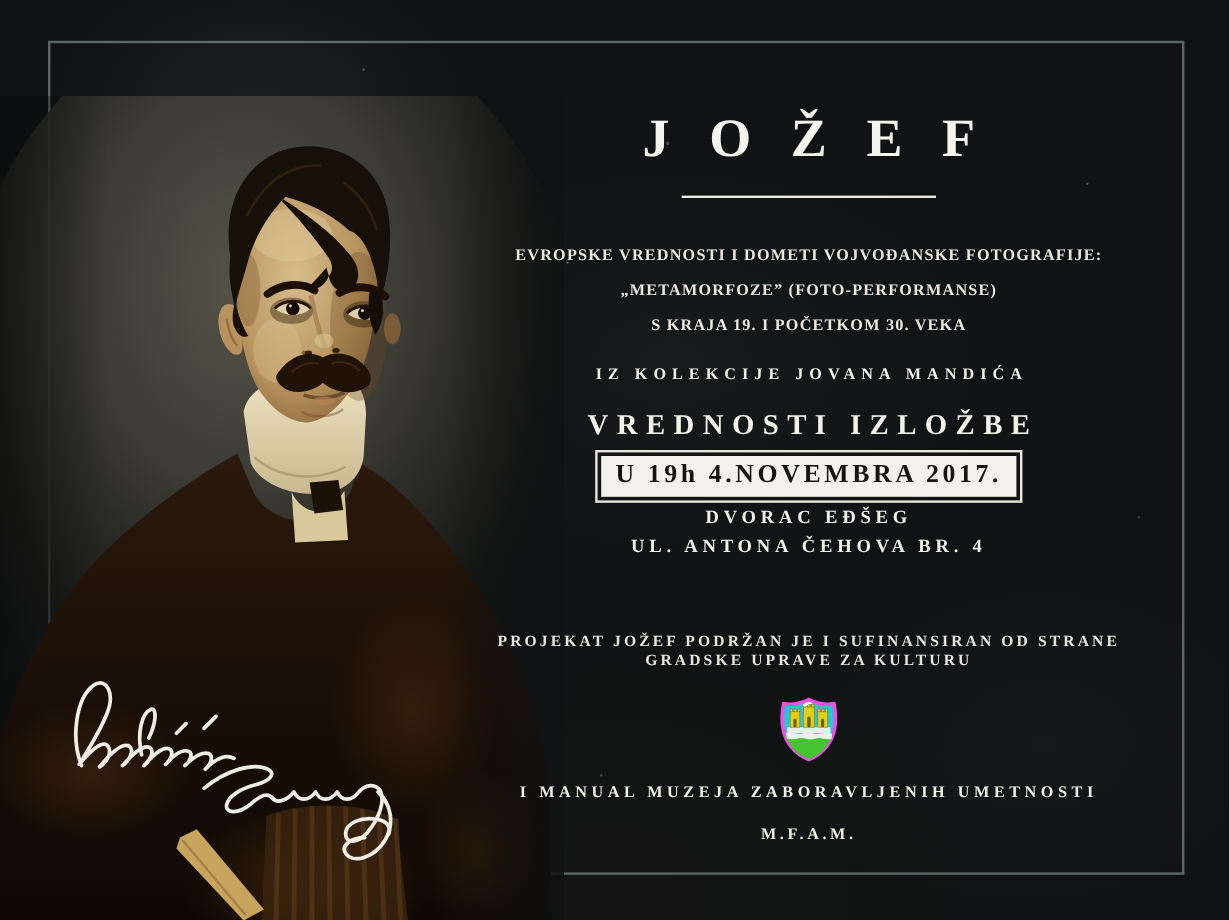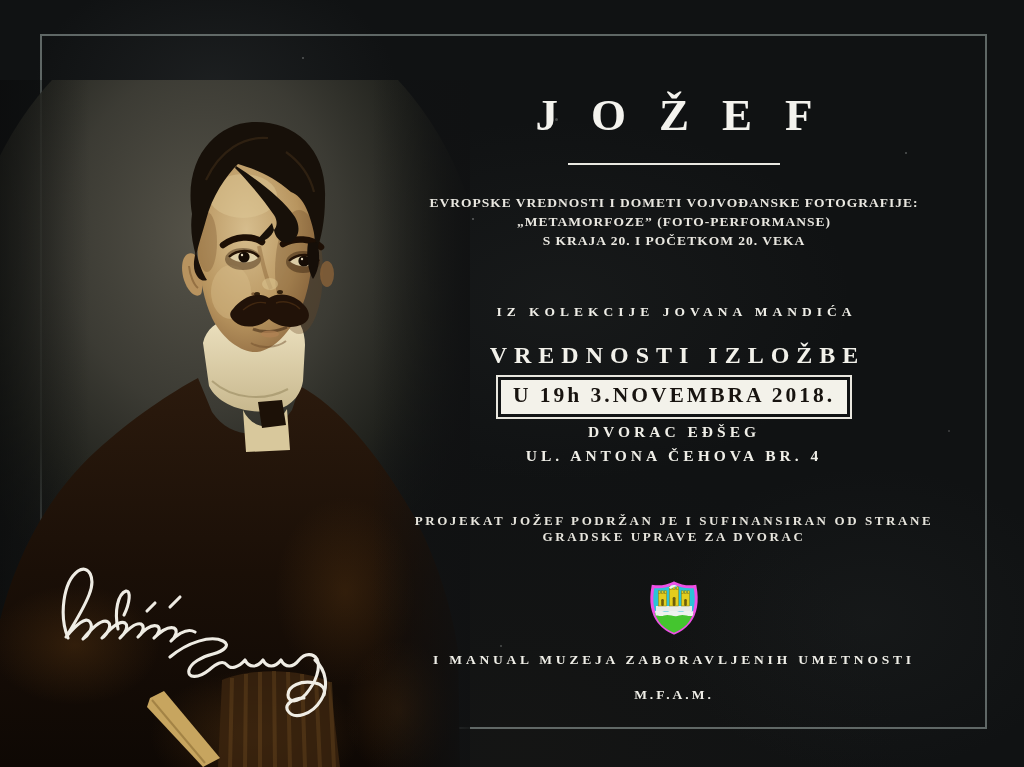--- a/index.html
+++ b/index.html
@@ -17,32 +17,32 @@
   .frame{
     position:absolute;left:40px;top:34px;width:947px;height:695px;
     box-sizing:border-box;border:2px solid rgba(148,160,156,.6);z-index:1;
   }
   .portrait{position:absolute;left:0;top:80px;z-index:2;pointer-events:none;}
   .col{position:absolute;left:414px;top:0;width:520px;height:637px;z-index:5;text-align:center;}
   .col>*{position:absolute;left:0;right:0;}
   .title{margin:0;top:93px;font-size:45px;line-height:1;letter-spacing:33px;padding-left:33px;color:#f4f3ee;font-weight:bold;}
   .divider{top:163px;width:212px;height:2px;left:50%;right:auto;transform:translateX(-50%);background:#e9e8e1;}
   .descr{top:193px;font-size:13.5px;line-height:19px;letter-spacing:1px;color:#e9e7e0;}
-  .descr div{white-space:nowrap;}
+  .descr div{white-space:nowrap;margin-top:10px;}
   .collection{top:304px;font-size:13.5px;letter-spacing:5px;padding-left:5px;white-space:nowrap;}
   .opening{top:342px;font-size:24px;letter-spacing:7px;padding-left:7px;color:#f2f1ea;white-space:nowrap;}
   .dateboxwrap{top:380px;}
   .datebox{
     display:inline-block;background:#f3f2ea;color:#17130f;
     font-size:21.5px;letter-spacing:3px;padding:3px 12px 6px;
     outline:2px solid #e9e7df;outline-offset:3px;white-space:nowrap;
   }
   .venue{top:420px;font-size:15.5px;line-height:24px;letter-spacing:4px;}
   .venue div{white-space:nowrap;}
-  .support{top:513px;font-size:13px;line-height:15.5px;letter-spacing:2.6px;color:#e6e4dc;}
+  .support{top:526px;font-size:13px;line-height:15.5px;letter-spacing:2.6px;color:#e6e4dc;}
   .support div{white-space:nowrap;}
   .emblem{position:absolute;top:580px;left:50%;right:auto;transform:translateX(-50%);}
   .organizer{top:652px;font-size:13.5px;letter-spacing:3.8px;white-space:nowrap;}
   .abbr{top:687px;font-size:13.5px;letter-spacing:3px;}
   .dot{position:absolute;border-radius:50%;background:#cfd4d2;z-index:4;}
 </style>
 </head>
 <body>
 
 <div class="poster">
@@ -168,39 +168,39 @@
   <div class="dot" style="left:500px;top:645px;width:2px;height:2px;opacity:.3"></div>
   <div class="dot" style="left:948px;top:430px;width:2px;height:2px;opacity:.25"></div>
 
   <div class="col">
     <h1 class="title">JOŽEF</h1>
     <div class="divider"></div>
 
     <div class="descr">
       <div>EVROPSKE VREDNOSTI I DOMETI VOJVOĐANSKE FOTOGRAFIJE:</div>
       <div>„METAMORFOZE” (FOTO-PERFORMANSE)</div>
-      <div>S KRAJA 20. I POČETKOM 20. VEKA</div>
+      <div>S KRAJA 19. I POČETKOM 30. VEKA</div>
     </div>
 
     <div class="collection">IZ KOLEKCIJE JOVANA MANDIĆA</div>
 
     <div class="opening">VREDNOSTI IZLOŽBE</div>
 
     <div class="dateboxwrap">
-      <span class="datebox">U 19h 3.NOVEMBRA 2018.</span>
+      <span class="datebox">U 19h 4.NOVEMBRA 2017.</span>
     </div>
 
     <div class="venue">
       <div>DVORAC EĐŠEG</div>
       <div>UL. ANTONA ČEHOVA BR. 4</div>
     </div>
 
     <div class="support">
       <div>PROJEKAT JOŽEF PODRŽAN JE I SUFINANSIRAN OD STRANE</div>
-      <div>GRADSKE UPRAVE ZA DVORAC</div>
+      <div>GRADSKE UPRAVE ZA KULTURU</div>
     </div>
 
     <svg class="emblem" width="58" height="56" viewBox="0 0 58 56">
       <path d="M 29 3 C 35 6 43 7.5 50 6.5 C 52.5 20 51 33 44 42 C 39 48 33 51.5 29 53 C 25 51.5 19 48 14 42 C 7 33 5.5 20 8 6.5 C 15 7.5 23 6 29 3 Z" fill="#2cc3d6" stroke="#ee50e6" stroke-width="3"></path>
       <path d="M 9.5 33 L 48.5 33 C 46.5 38 44 42 41.5 44.8 C 37.5 49 32.5 51.5 29 52.7 C 25.5 51.5 20.5 49 16.5 44.8 C 14 42 11.5 38 9.5 33 Z" fill="#44c52f"></path>
       <path d="M 10 31 C 14.5 29 19.5 33 24.5 31 C 29.5 29 34.5 33 39.5 31 C 43.5 29.4 46.5 31.8 48.3 31.2 L 48 35.6 C 44 37.4 39 33.6 34 35.6 C 29 37.6 24 33.6 19 35.6 C 15.5 36.9 12.3 35.2 10.8 35.6 Z" fill="#eef2ee"></path>
       <rect x="11" y="26" width="36" height="5" fill="#e9ece8"></rect>
       <g fill="#e3cd1d" stroke="#8a7c10" stroke-width="0.5">
         <rect x="13.5" y="13" width="8" height="13"></rect>
         <rect x="13.5" y="10.8" width="2" height="2.4"></rect>

